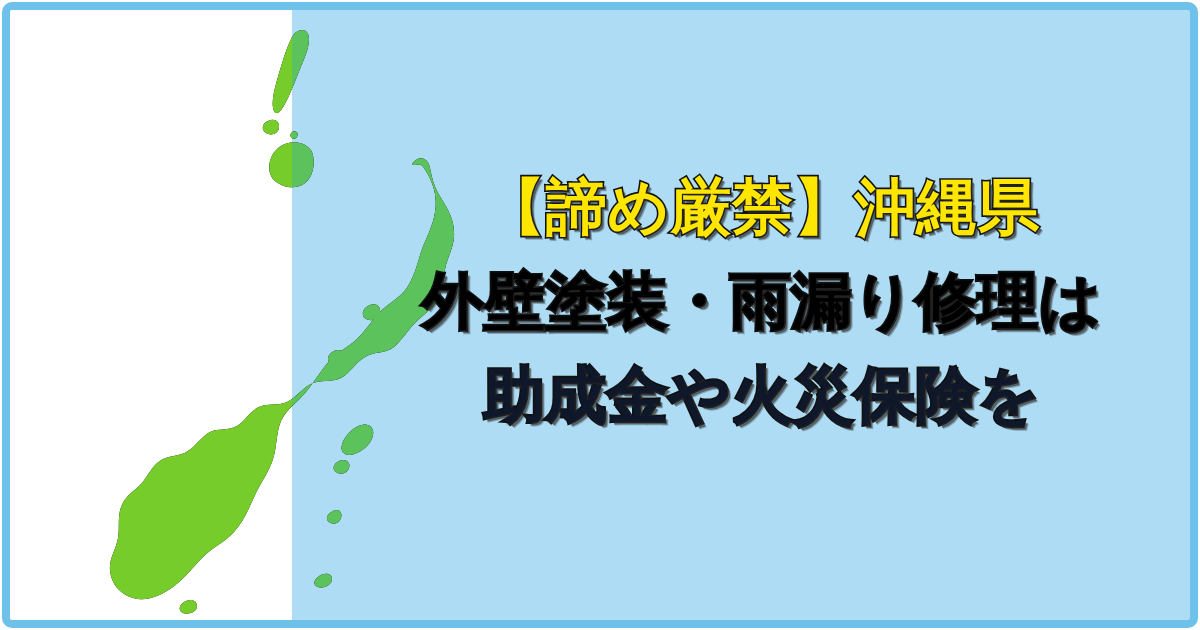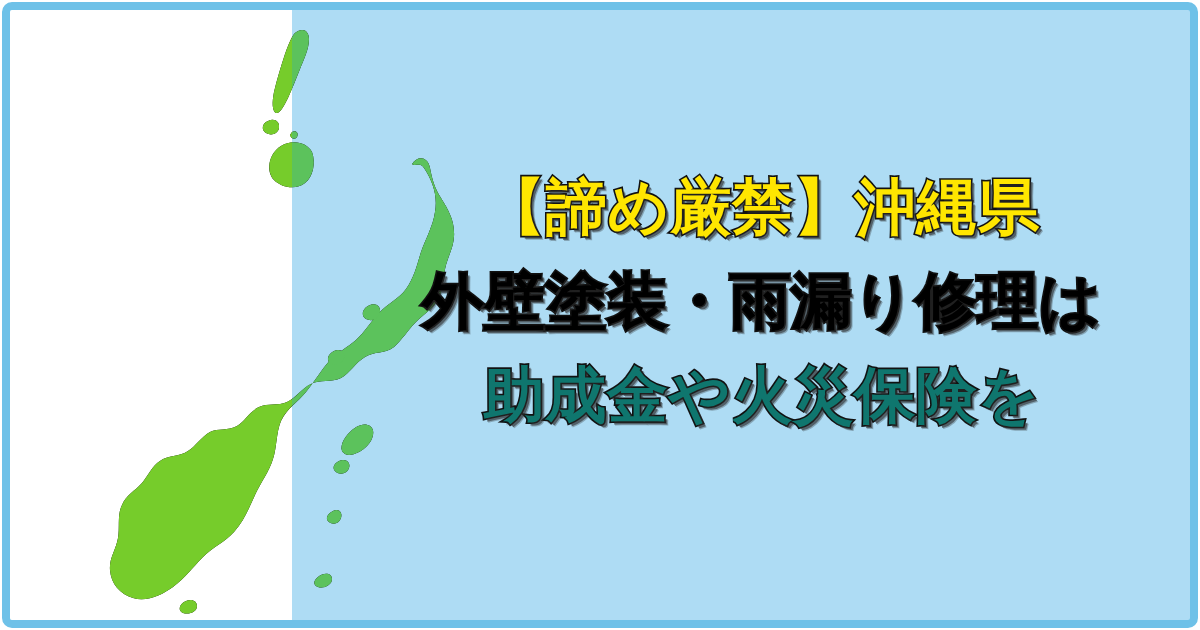--- a/index.html
+++ b/index.html
@@ -356,18 +356,18 @@
           </g>
           <g clip-path="url(#clipRight)" fill="#5CC25C">
             <use href="#landPaths"></use>
           </g>
         </svg>
       </div>
 
       <div class="headline">
         <span class="line" style="color: rgb(255, 230, 0); -webkit-text-stroke-color: rgb(17, 17, 17);">【諦め厳禁】沖縄県</span>
         <span class="line" style="color: #000000; -webkit-text-stroke-color: rgb(17, 17, 17);">外壁塗装・雨漏り修理は</span>
-        <span class="line" style="color: #0f766e; -webkit-text-stroke-color: rgb(17, 17, 17);">助成金や火災保険を</span>
+        <span class="line" style="color: #0f172a; -webkit-text-stroke-color: rgb(17, 17, 17);">助成金や火災保険を</span>
       </div>
 
     </div>
   </div>
 </div>
 
 </body></html>

